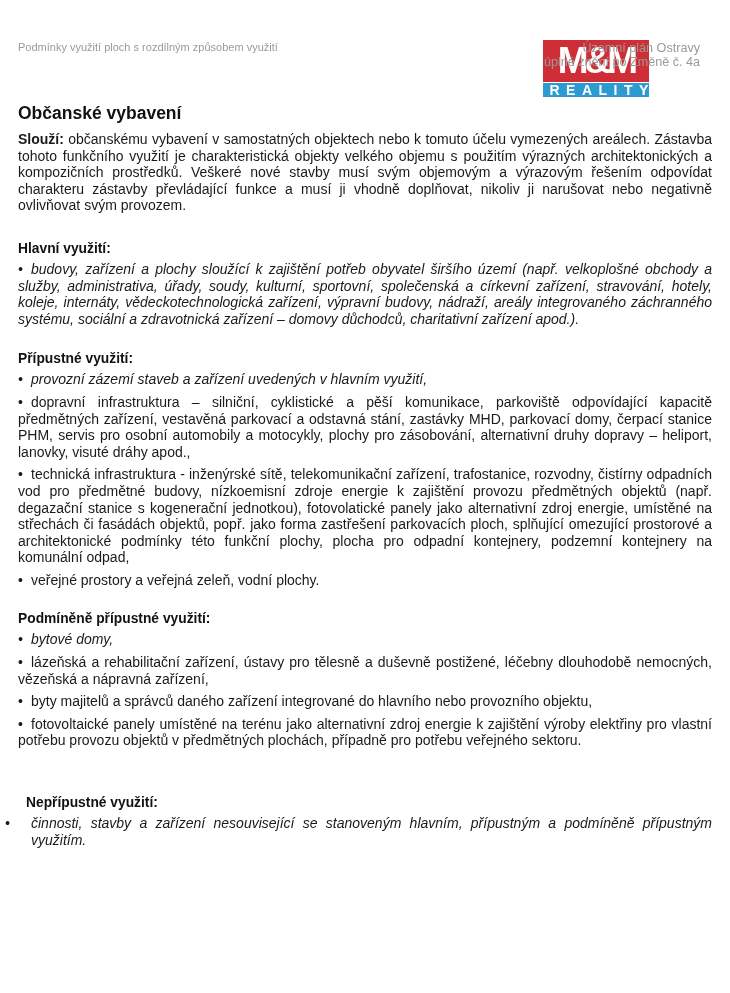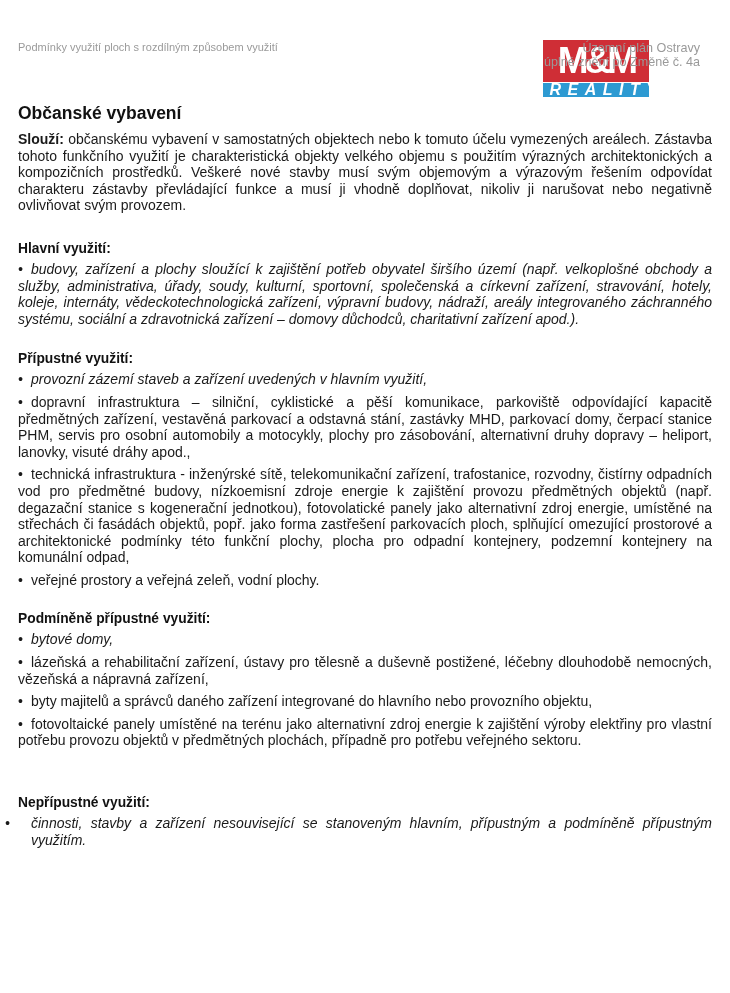--- a/index.html
+++ b/index.html
@@ -30,38 +30,37 @@
   }
   .logo-top{
     background:#cf2e36;color:#ffffff;height:42px;
     text-align:center;line-height:42px;
     font-size:37px;font-weight:bold;letter-spacing:-4px;
     font-family:"Liberation Sans","DejaVu Sans",sans-serif;
   }
   .logo-bar{
     background:#2d9ad2;color:#ffffff;height:14px;margin-top:1px;
     text-align:center;line-height:14px;
-    font-size:16px;font-weight:bold;letter-spacing:6.5px;
+    font-size:14px;font-weight:bold;letter-spacing:6.5px;
     text-indent:6.5px; 
-    font-style:italic;
   }
   
   h1{
     margin:0;font-size:17.5px;line-height:21px;font-weight:bold;color:#111111;
   }
   p{margin:0;font-size:14px;line-height:16.6px;}
   .jst{text-align:justify;}
   .intro{margin-top:7px;}
   h2{
     margin:0;font-size:13.8px;line-height:17px;font-weight:bold;color:#111111;
   }
   .h-m1{margin-top:26px;}
   .h-m2{margin-top:23px;}
   .h-m3{margin-top:22px;}
-  .h-m4{margin-top:45px;}
+  .h-m4{margin-top:45px;margin-left:8px;}
   .bullet{margin-top:6px;}
   .bullet.first{margin-top:4px;font-style:italic;}
   .bullet .dot{display:inline-block;width:13px;}
   .bullet.hang{padding-left:13px;text-indent:-13px;}
 </style>
 </head>
 <body>
 
 <div class="page">
 

